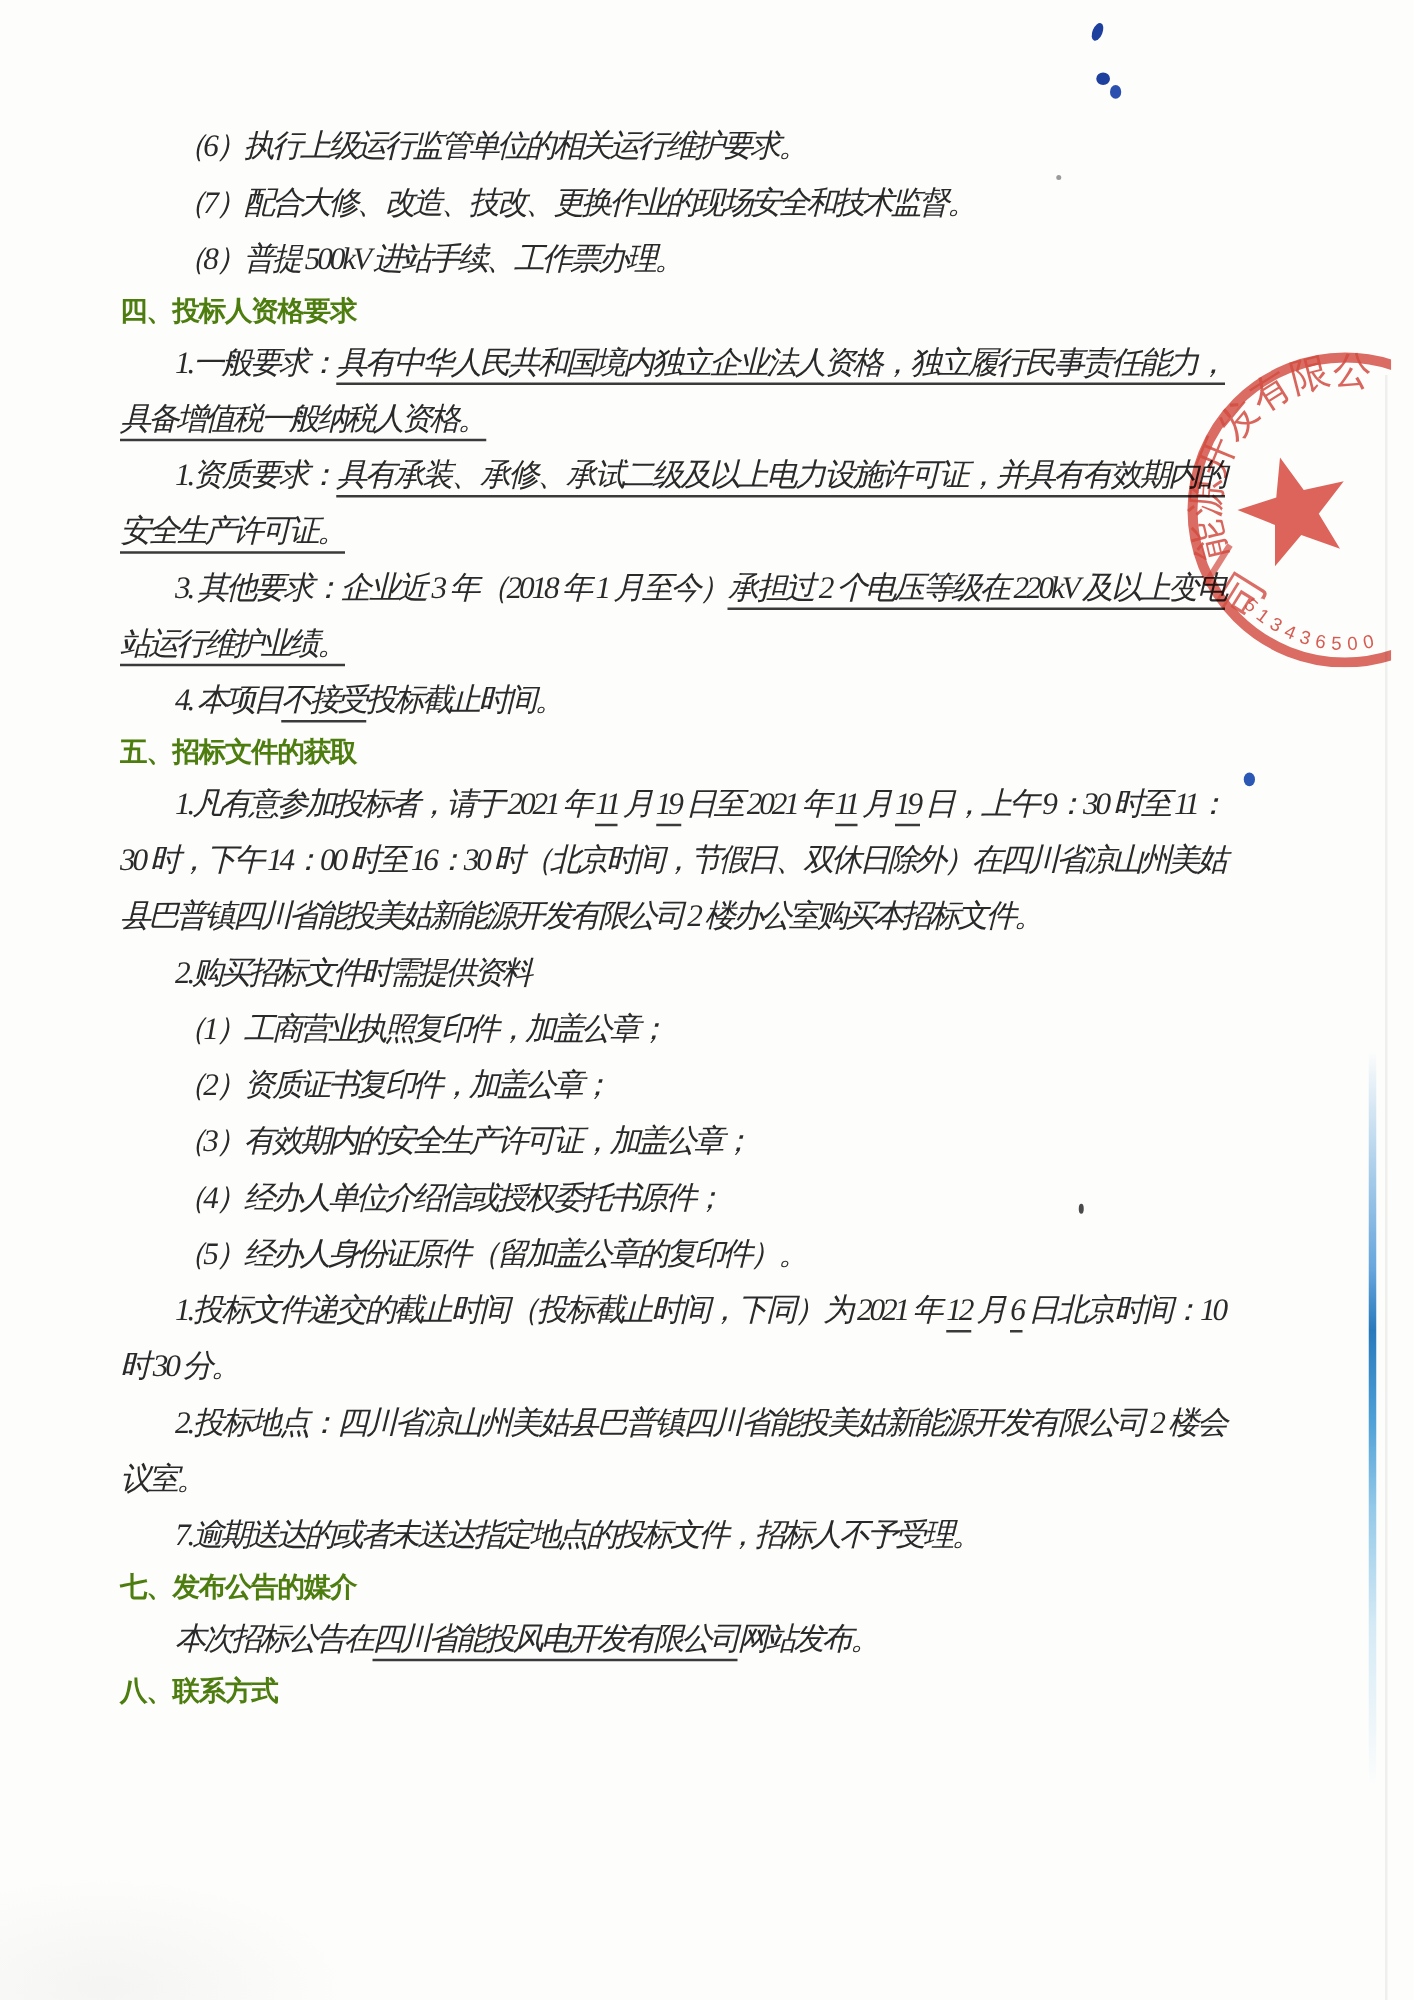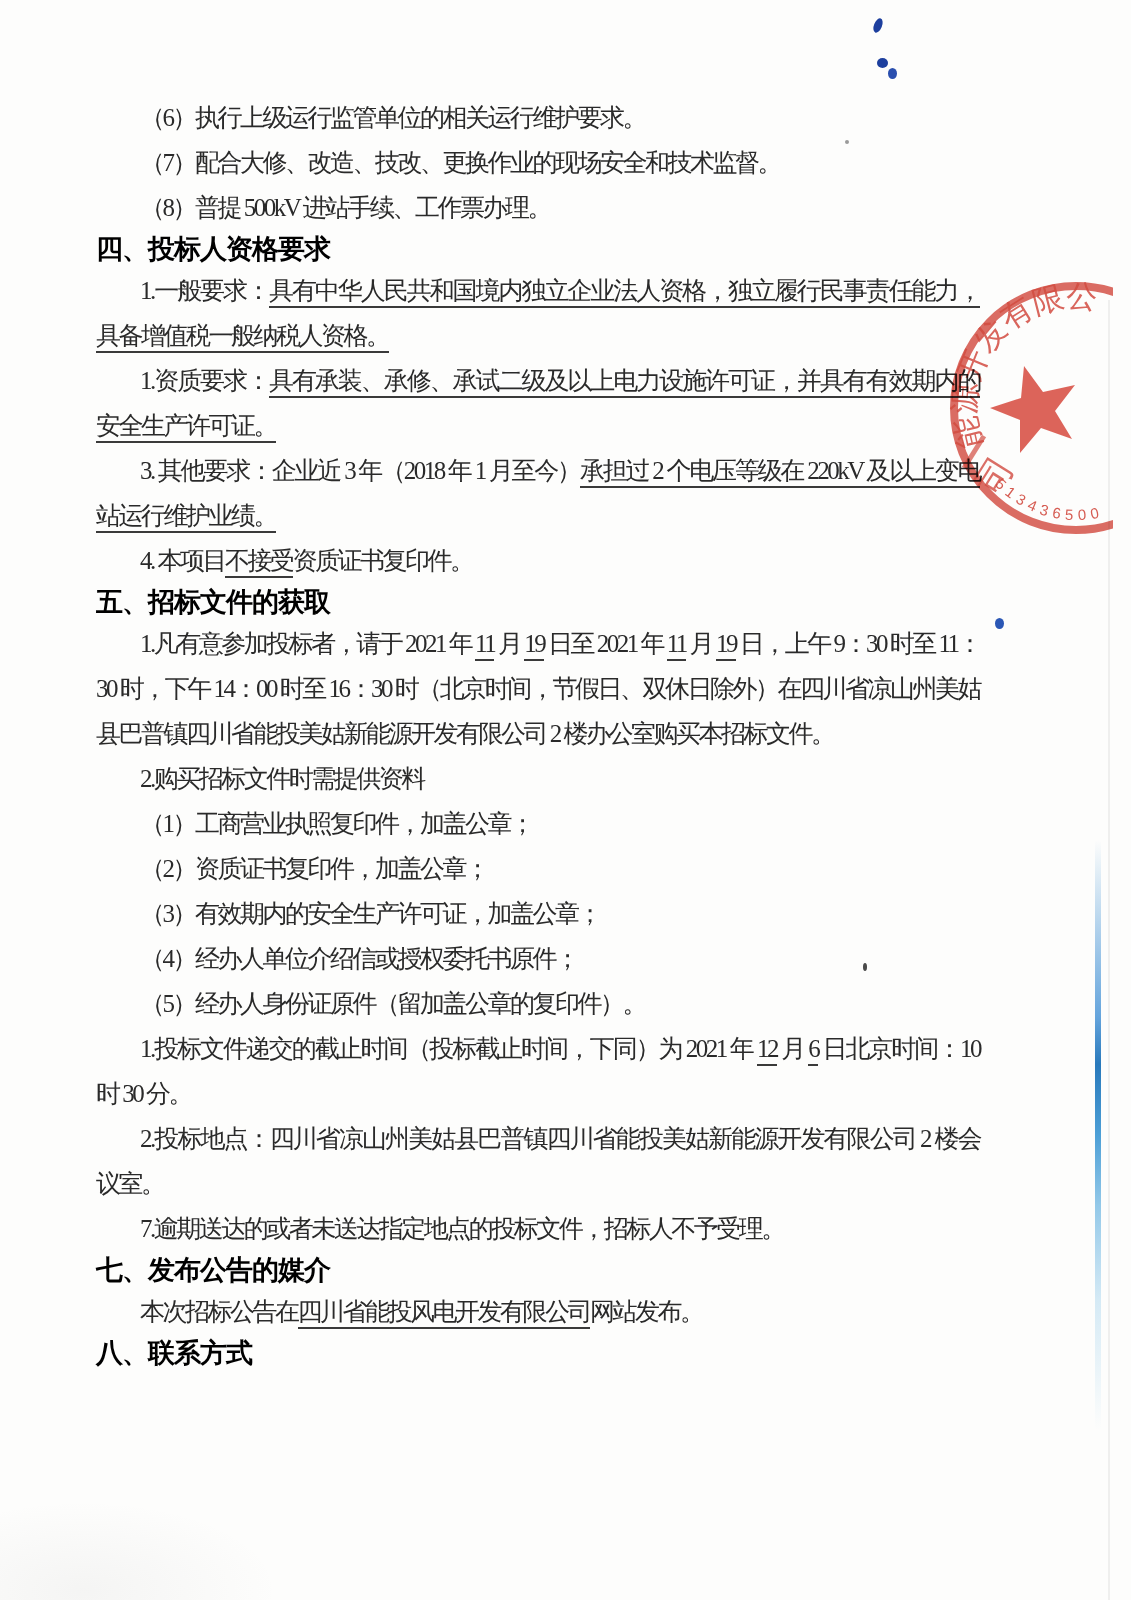--- a/index.html
+++ b/index.html
@@ -17,28 +17,29 @@
     padding:95px 151px 0 96px;
     box-sizing:border-box;
   }
   .para{
     font-size:25px;
     line-height:45px;
     letter-spacing:-2.5px;
     text-align:justify;
     text-indent:44px;
     color:#2a2a2a;
+    font-style:italic;
   }
   .heading{
     font-family:"Liberation Sans","DejaVu Sans",sans-serif;
     font-weight:700;
-    font-size:27px;
+    font-size:22px;
     line-height:38px;
     letter-spacing:-1px;
-    color:#000000;
+    color:#4d7c0f;
   }
   .u{
     border-bottom:2px solid #3a3a3a;
     padding-bottom:2px;
   }
   
   .stamp{
     position:absolute;left:948px;top:278px;width:165px;height:256px;
     overflow:hidden;
     opacity:.9;
@@ -77,21 +78,21 @@
 <div class="page">
 
   <div class="doc">
       <div class="para"><span>（6）执行上级运行监管单位的相关运行维护要求。</span></div>
       <div class="para"><span>（7）配合大修、改造、技改、更换作业的现场安全和技术监督。</span></div>
       <div class="para"><span>（8）普提 500kV 进站手续、工作票办理。</span></div>
       <div class="heading"><span>四、投标人资格要求</span></div>
       <div class="para"><span>1.一般要求：</span><span class="u">具有中华人民共和国境内独立企业法人资格，独立履行民事责任能力，具备增值税一般纳税人资格。</span></div>
       <div class="para"><span>1.资质要求：</span><span class="u">具有承装、承修、承试二级及以上电力设施许可证，并具有有效期内的安全生产许可证。</span></div>
       <div class="para"><span>3. 其他要求：企业近 3 年（2018 年 1 月至今）</span><span class="u">承担过 2 个电压等级在 220kV 及以上变电站运行维护业绩。</span></div>
-      <div class="para"><span>4. 本项目</span><span class="u">不接受</span><span>资质证书复印件。</span></div>
+      <div class="para"><span>4. 本项目</span><span class="u">不接受</span><span>投标截止时间。</span></div>
       <div class="heading"><span>五、招标文件的获取</span></div>
       <div class="para"><span>1.凡有意参加投标者，请于 2021 年 </span><span class="u">11</span><span> 月 </span><span class="u">19</span><span> 日至 2021 年 </span><span class="u">11</span><span> 月 </span><span class="u">19</span><span> 日，上午 9：30 时至 11：30 时，下午 14：00 时至 16：30 时（北京时间，节假日、双休日除外）在四川省凉山州美姑县巴普镇四川省能投美姑新能源开发有限公司 2 楼办公室购买本招标文件。</span></div>
       <div class="para"><span>2.购买招标文件时需提供资料</span></div>
       <div class="para"><span>（1）工商营业执照复印件，加盖公章；</span></div>
       <div class="para"><span>（2）资质证书复印件，加盖公章；</span></div>
       <div class="para"><span>（3）有效期内的安全生产许可证，加盖公章；</span></div>
       <div class="para"><span>（4）经办人单位介绍信或授权委托书原件；</span></div>
       <div class="para"><span>（5）经办人身份证原件（留加盖公章的复印件）。</span></div>
       <div class="para"><span>1.投标文件递交的截止时间（投标截止时间，下同）为 2021 年 </span><span class="u">12</span><span> 月 </span><span class="u">6</span><span> 日北京时间：10 时 30 分。</span></div>
       <div class="para"><span>2.投标地点：四川省凉山州美姑县巴普镇四川省能投美姑新能源开发有限公司 2 楼会议室。</span></div>

